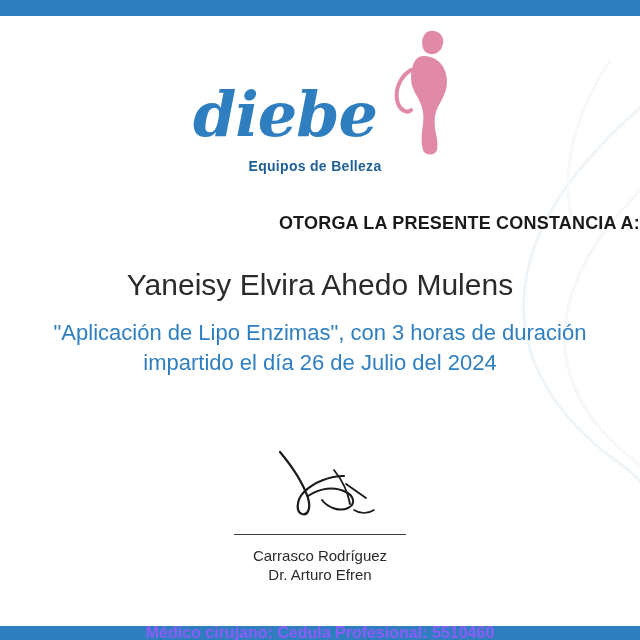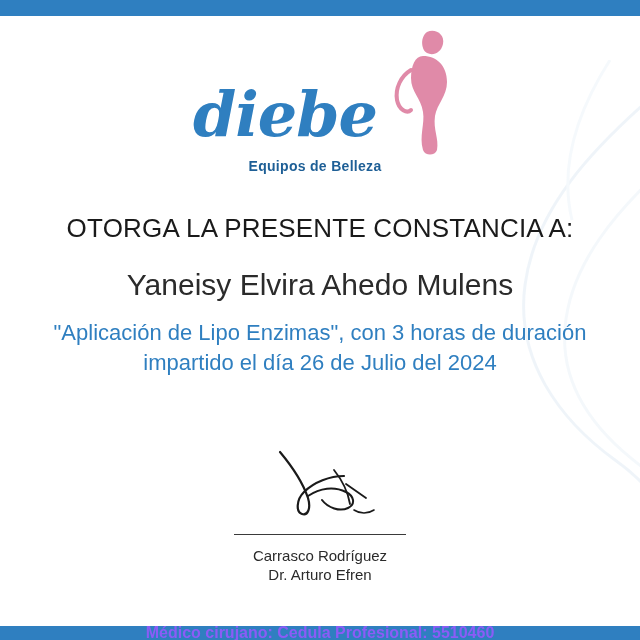--- a/index.html
+++ b/index.html
@@ -105,23 +105,23 @@
     width: 90px;
     height: 130px;
   }
 
   
   .headline {
     position: absolute;
     top: 213px;
     left: 0;
     width: 100%;
-    text-align: center;
-    font-size: 26px;
-    font-weight: normal;
+    text-align: right;
+    font-size: 18px;
+    font-weight: bold;
     color: #1a1a1a;
     letter-spacing: 0.2px;
     white-space: nowrap;
   }
   .recipient {
     position: absolute;
     top: 268px;
     left: 0;
     width: 100%;
     text-align: center;

